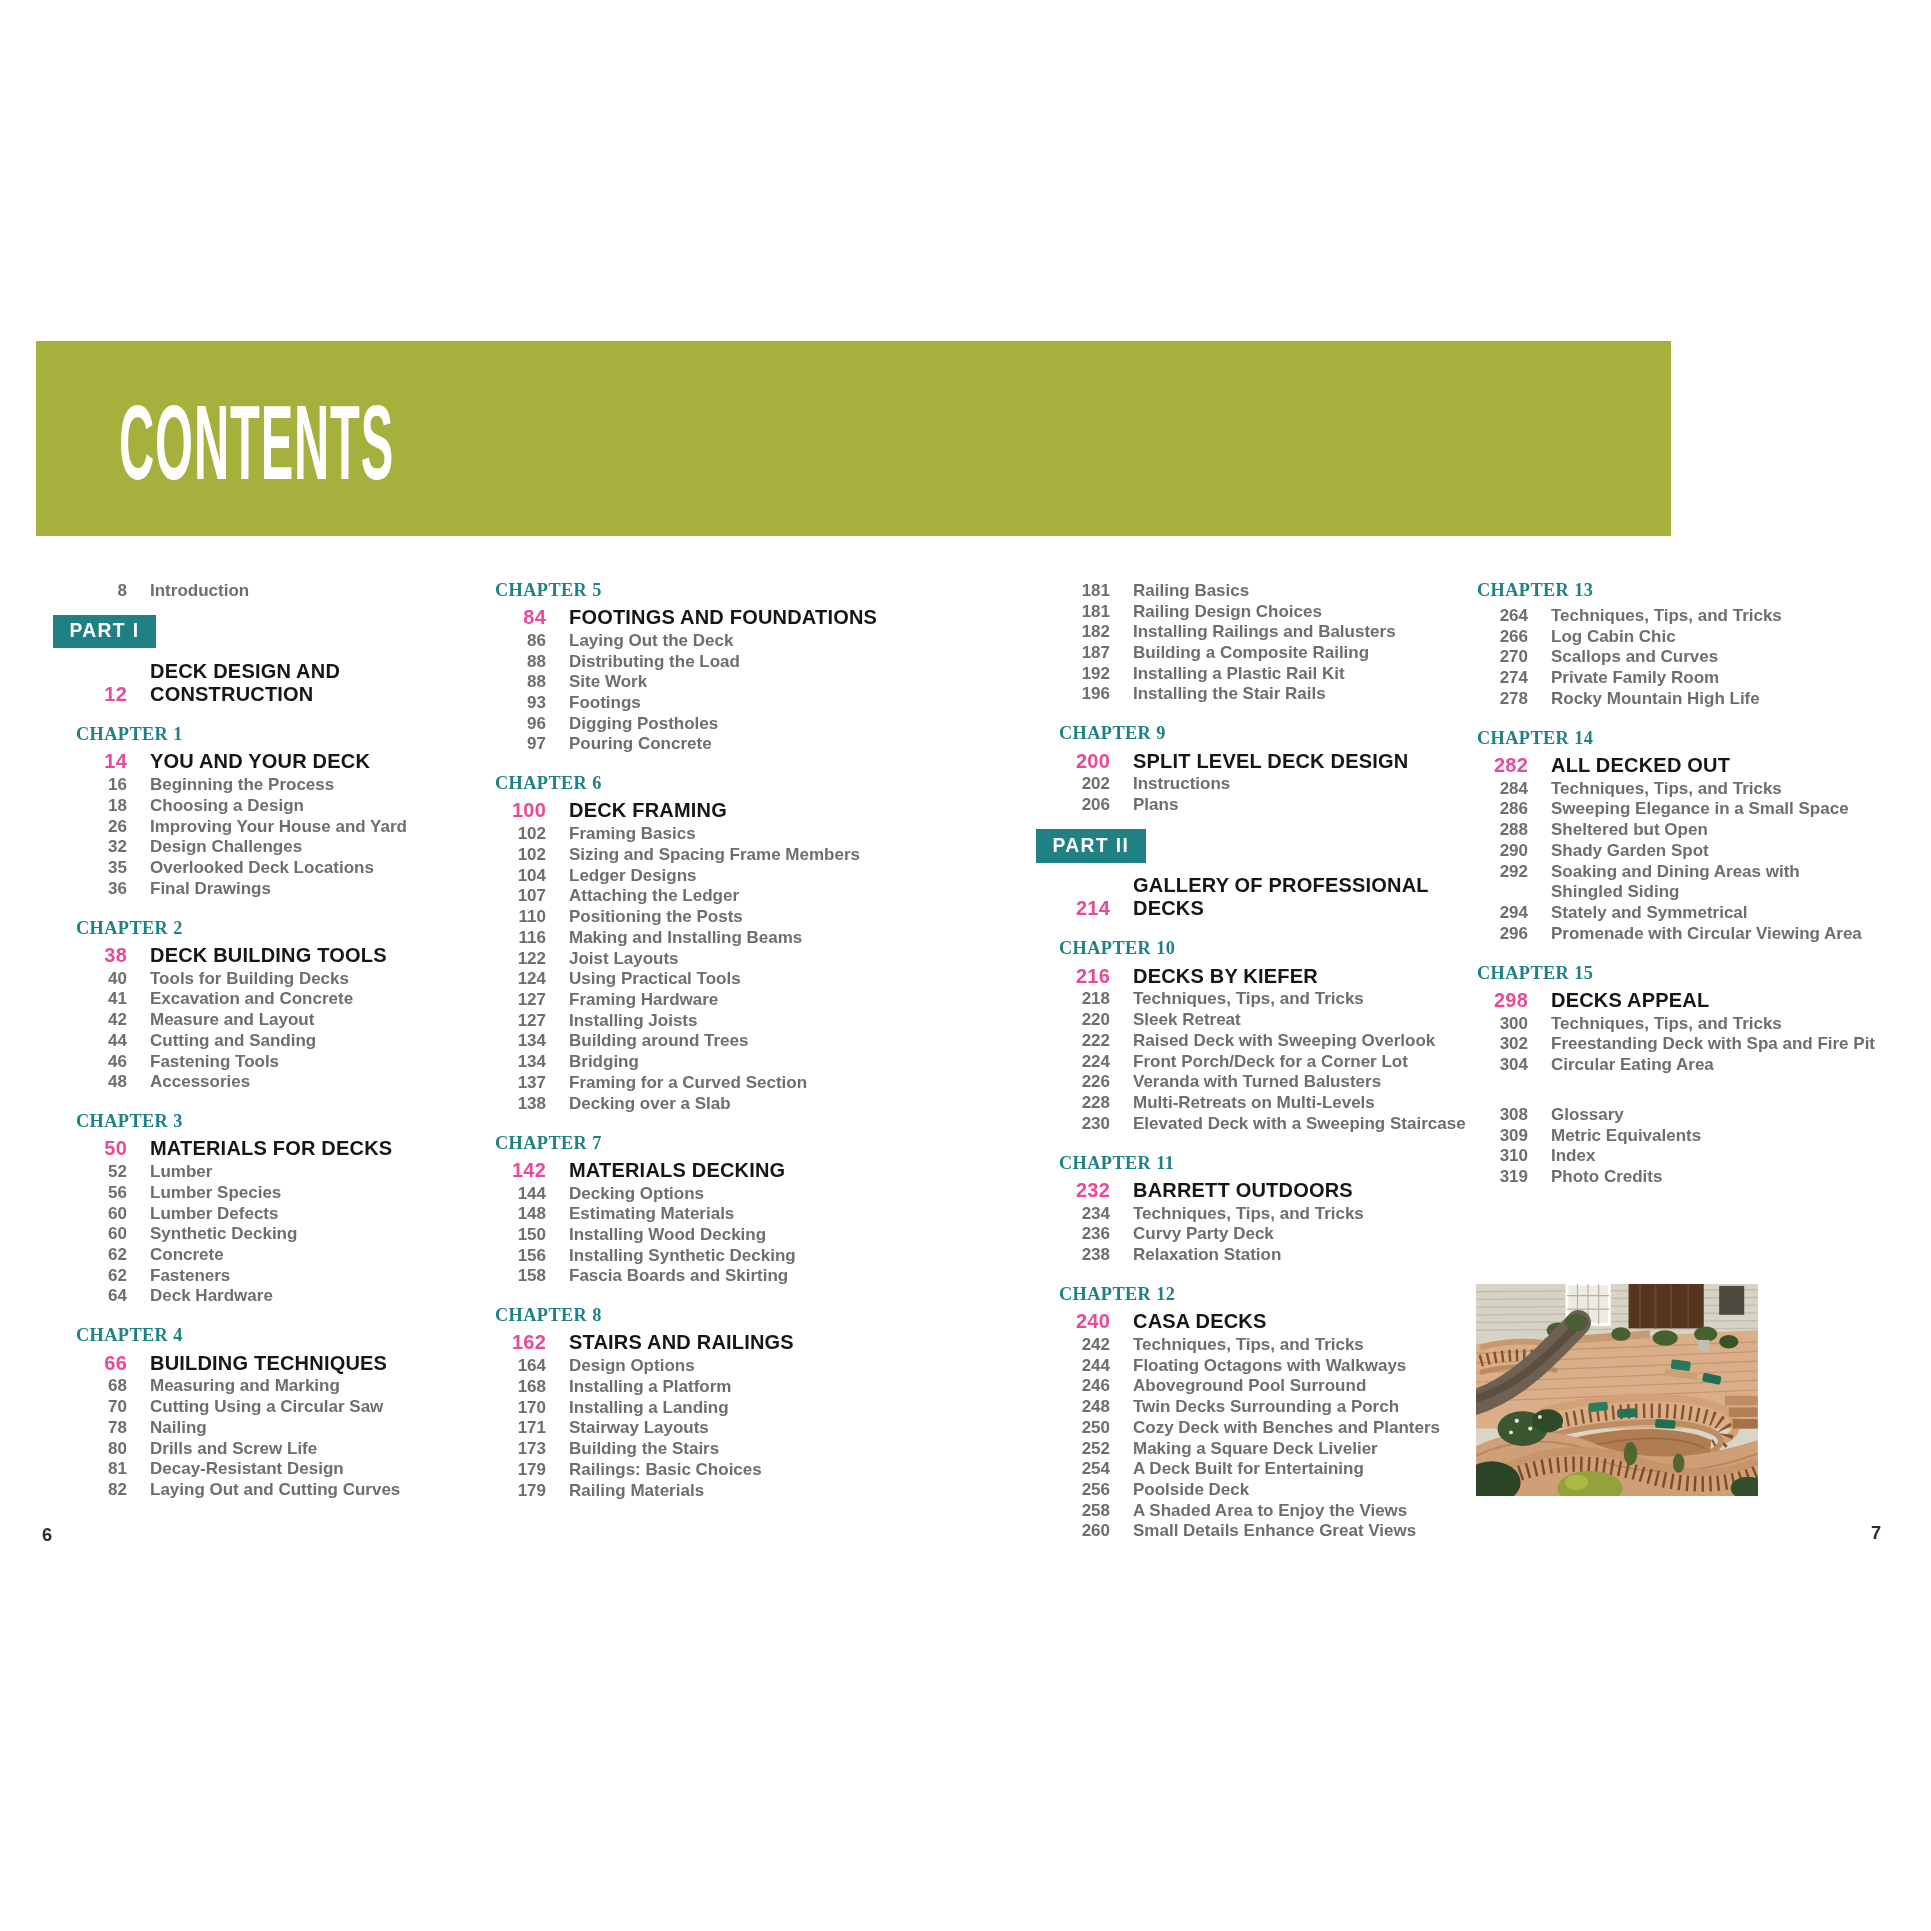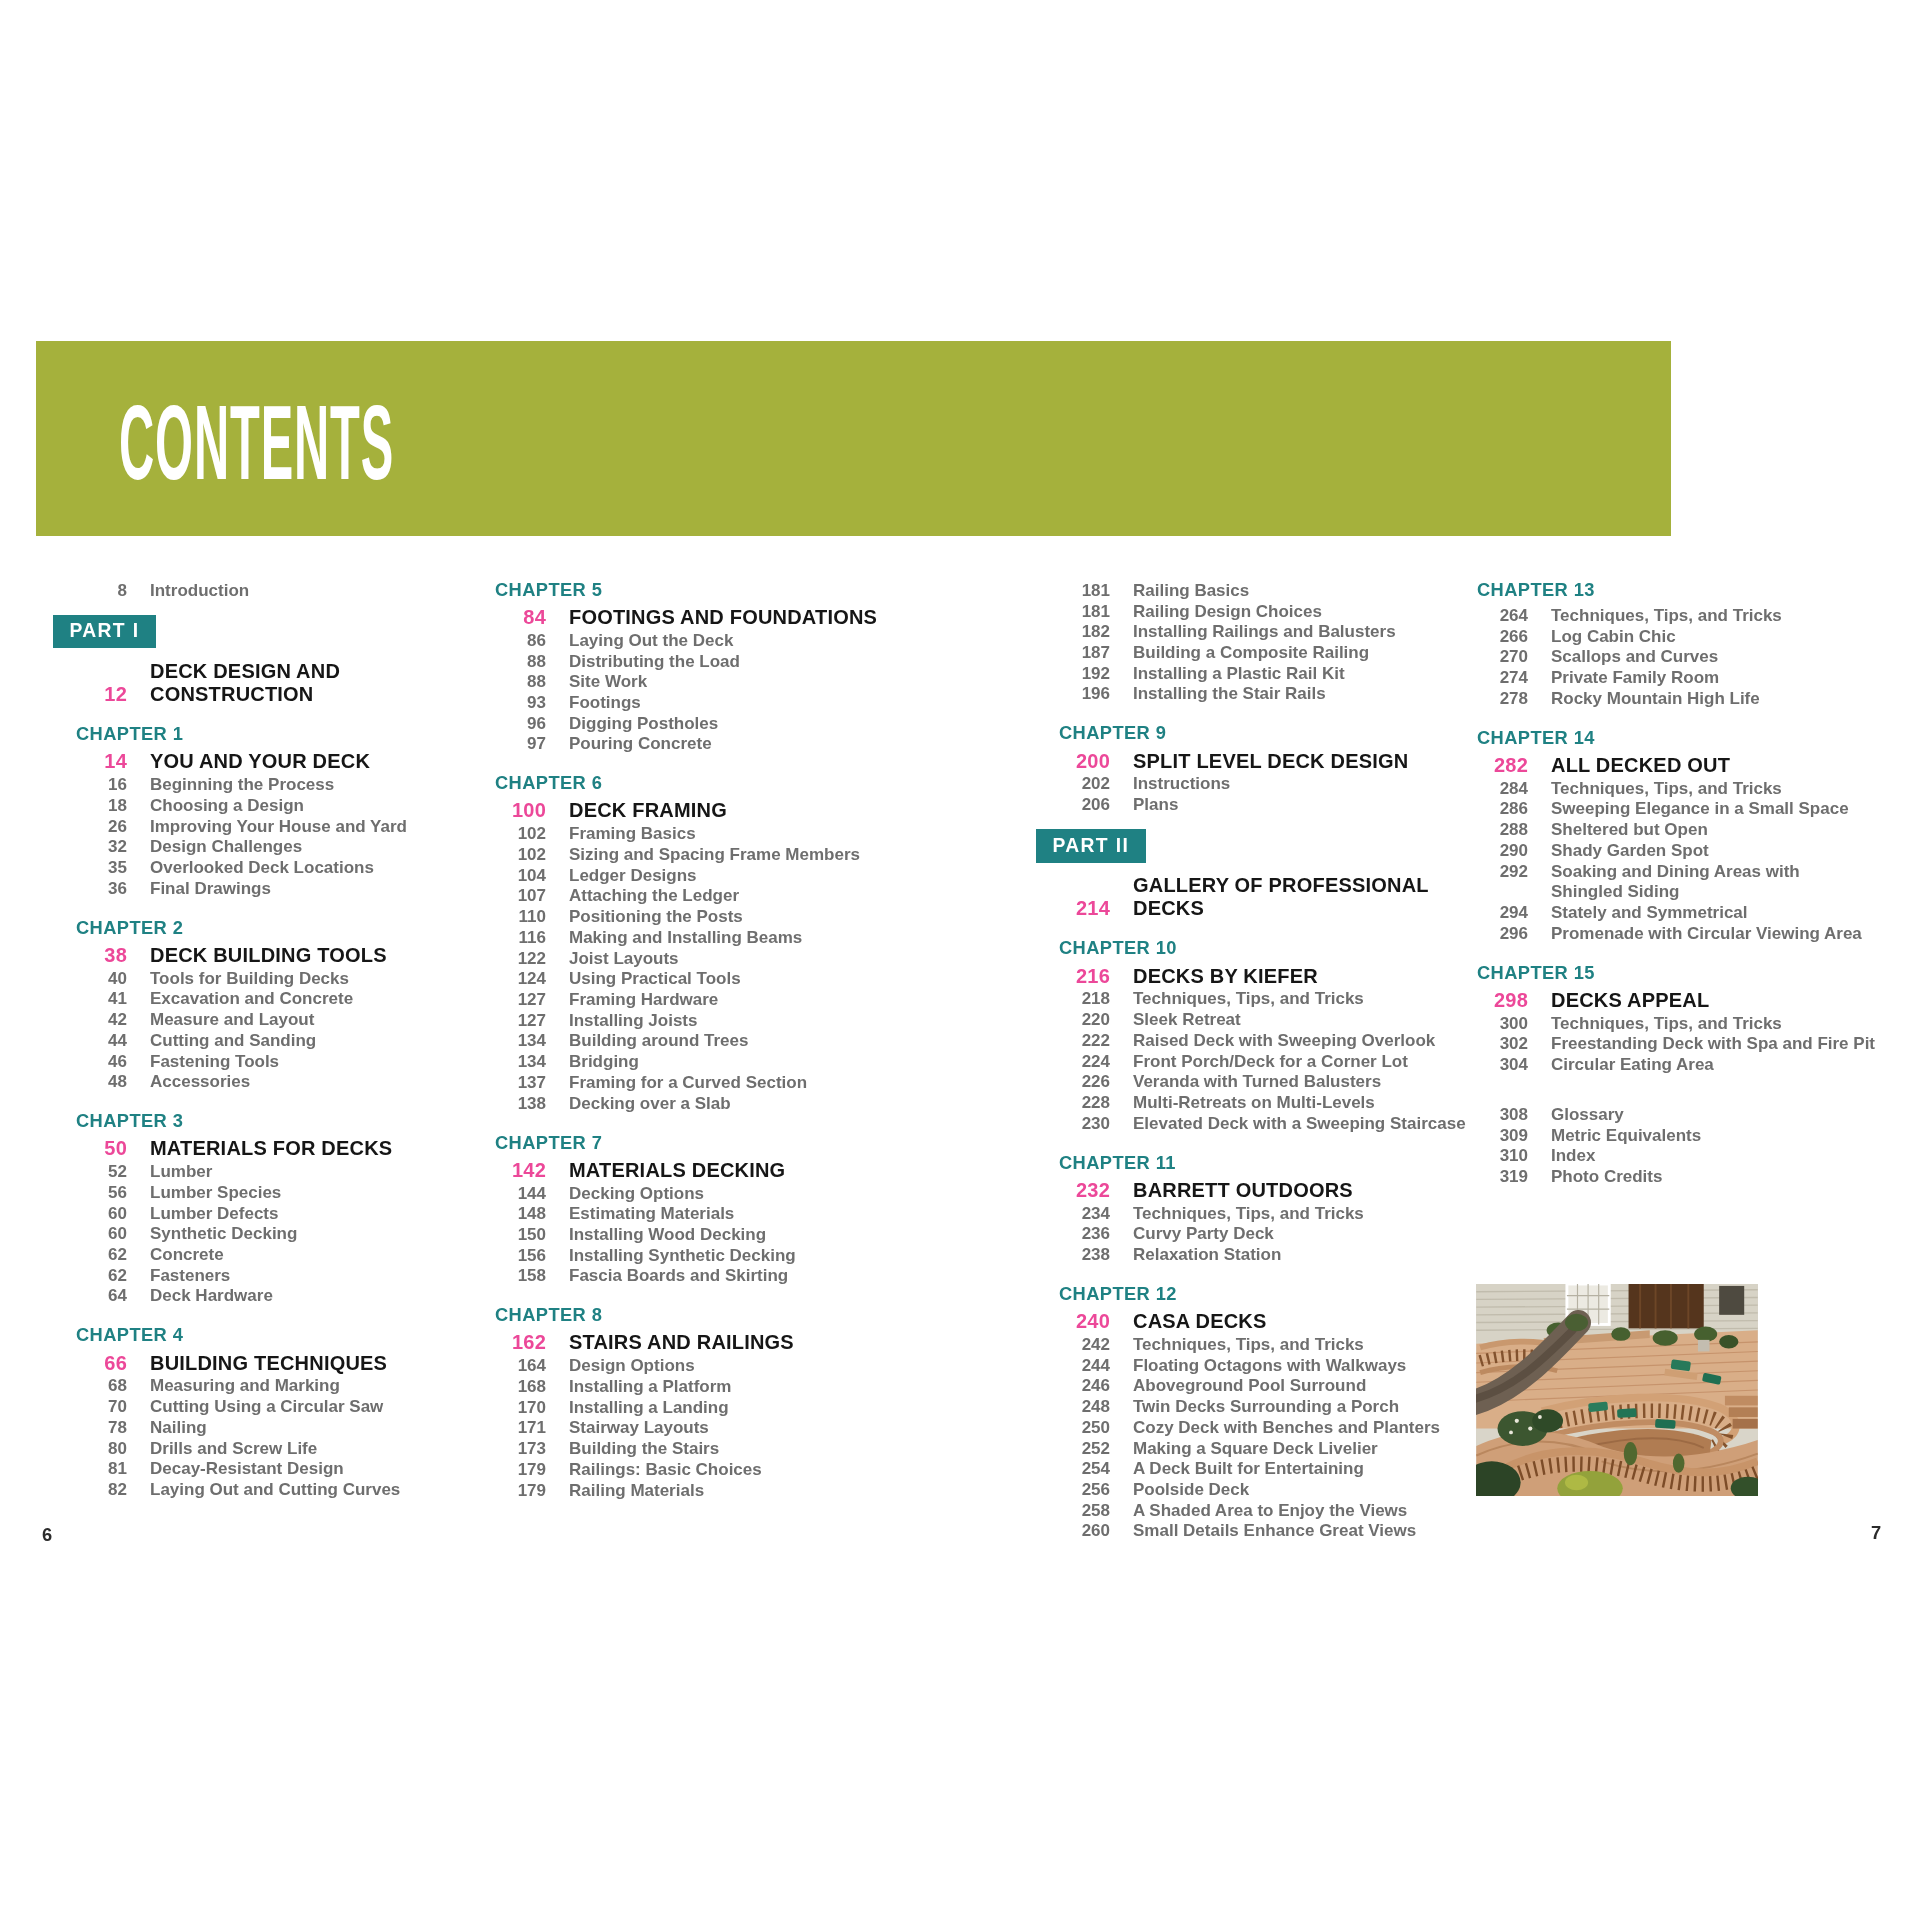--- a/index.html
+++ b/index.html
@@ -23,21 +23,21 @@
   .num{width:51px;text-align:right;flex:none;}
   .txt{margin-left:23px;}
 
   .entry{font-size:17px;line-height:20.7px;color:#6e6e6e;font-weight:bold;}
   .entry .num{color:#6e6e6e;}
 
   .title{font-size:20px;line-height:23px;font-weight:bold;color:#161616;margin:1px 0 1.9px 0;letter-spacing:0.2px;}
   .title .num{color:#ec4899;}
   .title.after-part{margin-top:11.6px;align-items:flex-end;}
 
-  .chapter-head{color:#1f8183;font-weight:bold;font-size:18.3px;line-height:18.3px;margin:19.3px 0 6.8px 0;letter-spacing:0.4px;}
+  .chapter-head{color:#1f8183;font-weight:bold;font-size:18.3px;line-height:18.3px;margin:19.3px 0 6.8px 0;letter-spacing:0.4px;font-family:Liberation Serif, serif;}
   .col .chapter-head:first-child{margin-top:0;}
 
   .part-box{display:table;background:#1f8183;color:#ffffff;font-weight:bold;font-size:19.3px;line-height:19.3px;
     padding:6.8px 16.4px 7.7px 16.4px;margin:13px 0 0 -23px;letter-spacing:1.4px;}
 
   .spacer{height:29px;}
 
   
   .page-num{position:absolute;font-size:18.3px;font-weight:bold;color:#2b2b2b;}
   .page-num.left{left:42px;top:1524px;}

